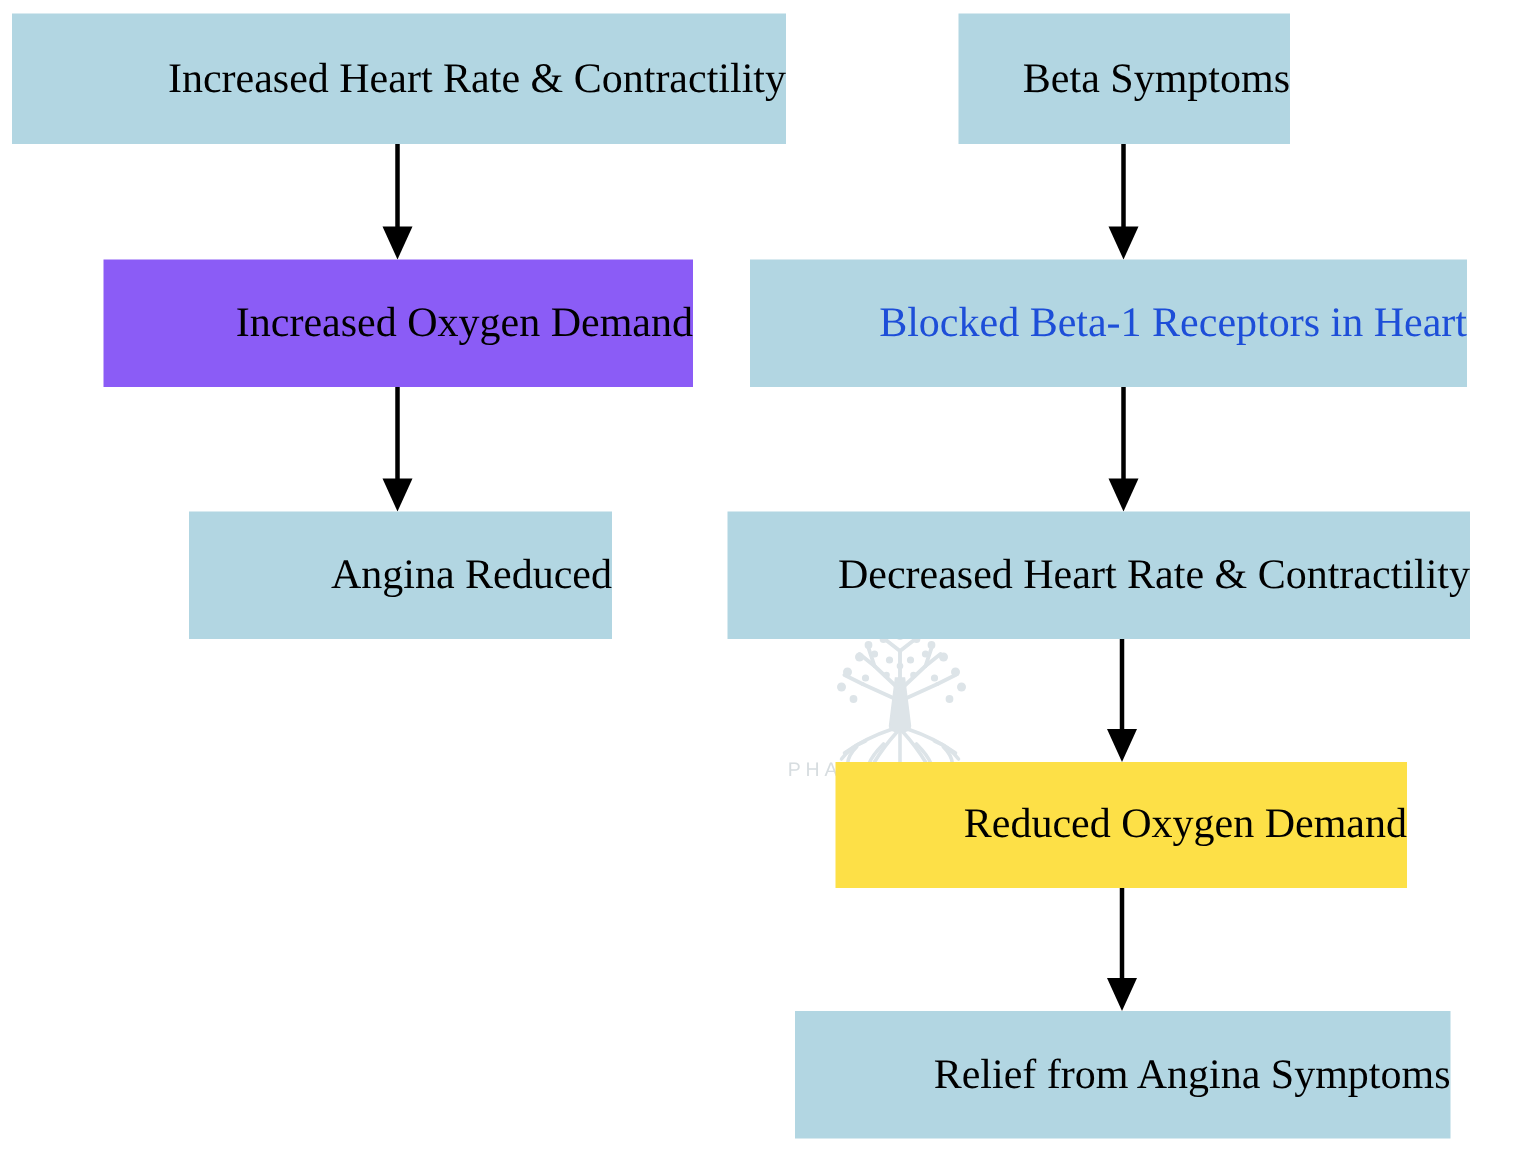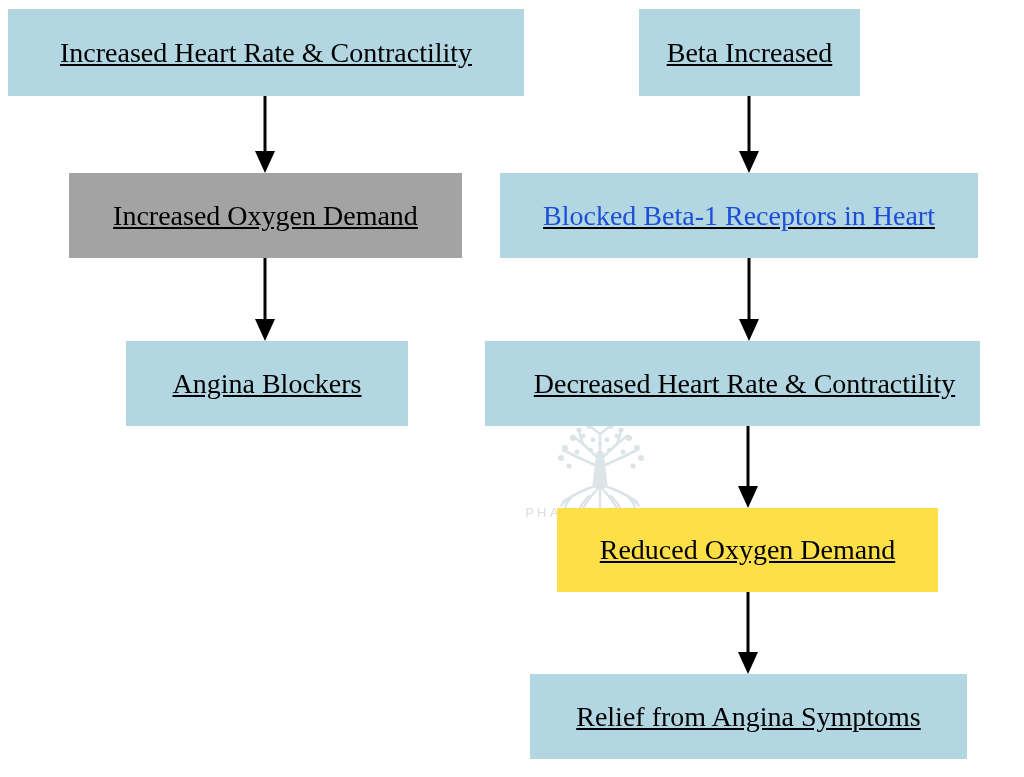--- a/index.html
+++ b/index.html
@@ -53,24 +53,23 @@
     line-height: 11px;
     white-space: nowrap;
   }
 
   
   .node {
     position: absolute;
     background: #b2d6e2;
     display: flex;
     align-items: center;
-    justify-content: center;
+    justify-content: flex-end;
     z-index: 3;
     box-sizing: border-box;
-    text-decoration: underline;
   }
   .node-label {
     color: #000000;
     font-size: 28px;
     line-height: 30px;
     text-align: center;
     white-space: nowrap;
   }
 
   
@@ -178,30 +177,30 @@
           <polygon points="738,652 758,652 748,674" fill="#000000"></polygon>
         </g>
       </svg>
     </div>
 
   <div id="nodes-layer">
       <div class="node" style="left: 8px; top: 9px; width: 516px; height: 87px; background: rgb(178, 214, 226);">
         <div class="node-label" style="color: rgb(0, 0, 0);">Increased Heart Rate &amp; Contractility</div>
       </div>
       <div class="node" style="left: 639px; top: 9px; width: 221px; height: 87px; background: rgb(178, 214, 226);">
-        <div class="node-label" style="color: rgb(0, 0, 0);">Beta Increased</div>
-      </div>
-      <div class="node" style="left: 69px; top: 173px; width: 393px; height: 85px; background: #a3a3a3;">
+        <div class="node-label" style="color: rgb(0, 0, 0);">Beta Symptoms</div>
+      </div>
+      <div class="node" style="left: 69px; top: 173px; width: 393px; height: 85px; background: #8b5cf6;">
         <div class="node-label" style="color: rgb(0, 0, 0);">Increased Oxygen Demand</div>
       </div>
       <div class="node" style="left: 500px; top: 173px; width: 478px; height: 85px; background: rgb(178, 214, 226);">
         <div class="node-label" style="color: #1d4ed8;">Blocked Beta-1 Receptors in Heart</div>
       </div>
       <div class="node" style="left: 126px; top: 341px; width: 282px; height: 85px; background: rgb(178, 214, 226);">
-        <div class="node-label" style="color: rgb(0, 0, 0);">Angina Blockers</div>
+        <div class="node-label" style="color: rgb(0, 0, 0);">Angina Reduced</div>
       </div>
       <div class="node" style="left: 485px; top: 341px; width: 495px; height: 85px; background: rgb(178, 214, 226); padding-left: 24px;">
         <div class="node-label" style="color: rgb(0, 0, 0);">Decreased Heart Rate &amp; Contractility</div>
       </div>
       <div class="node" style="left: 557px; top: 508px; width: 381px; height: 84px; background: #fde047;">
         <div class="node-label" style="color: rgb(0, 0, 0);">Reduced Oxygen Demand</div>
       </div>
       <div class="node" style="left: 530px; top: 674px; width: 437px; height: 85px; background: rgb(178, 214, 226);">
         <div class="node-label" style="color: rgb(0, 0, 0);">Relief from Angina Symptoms</div>
       </div>

